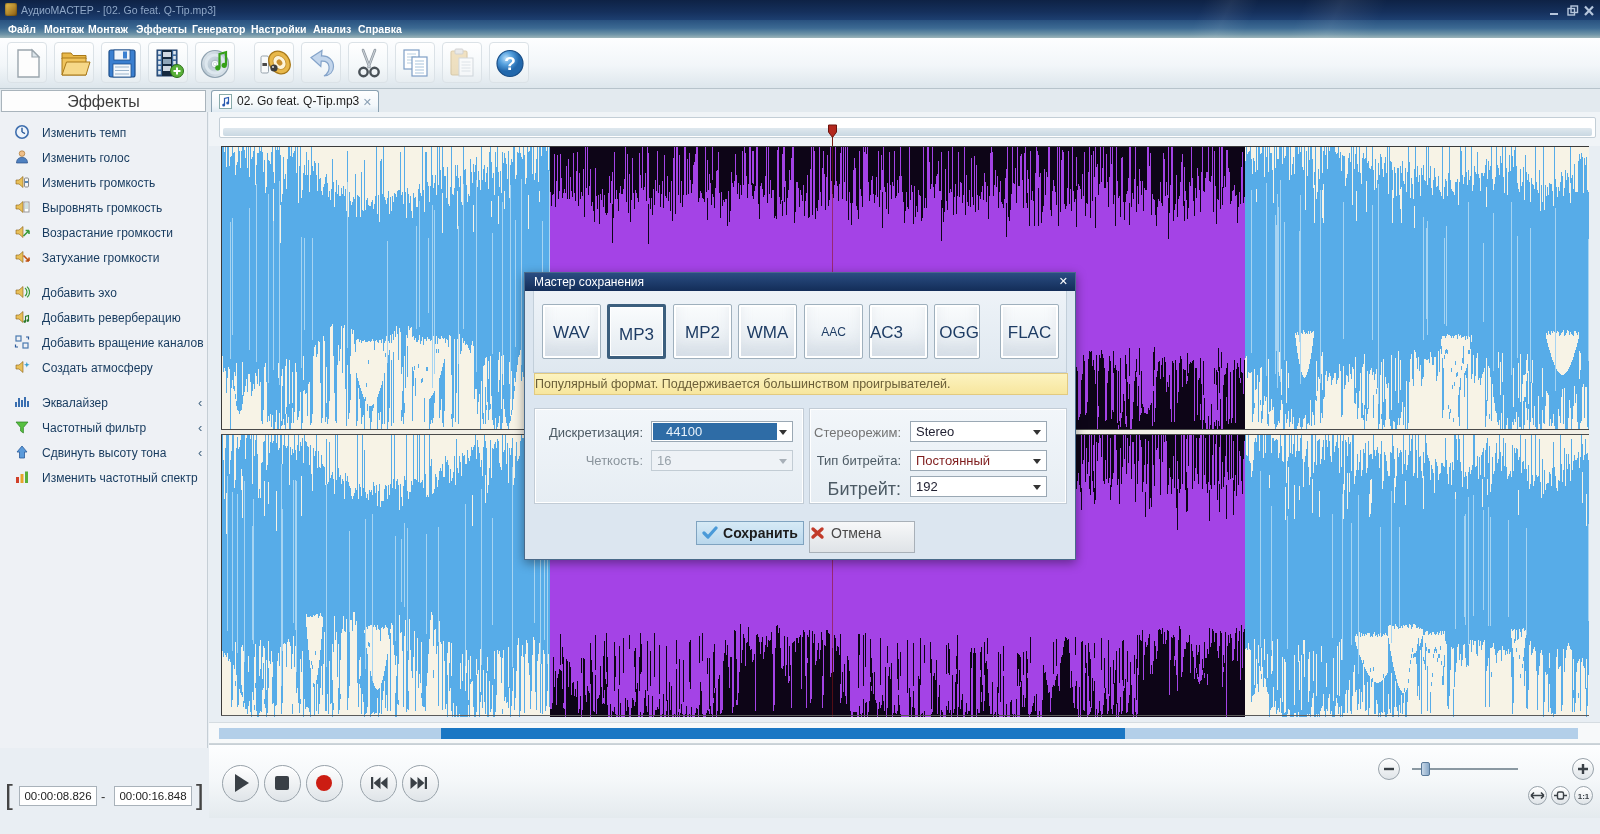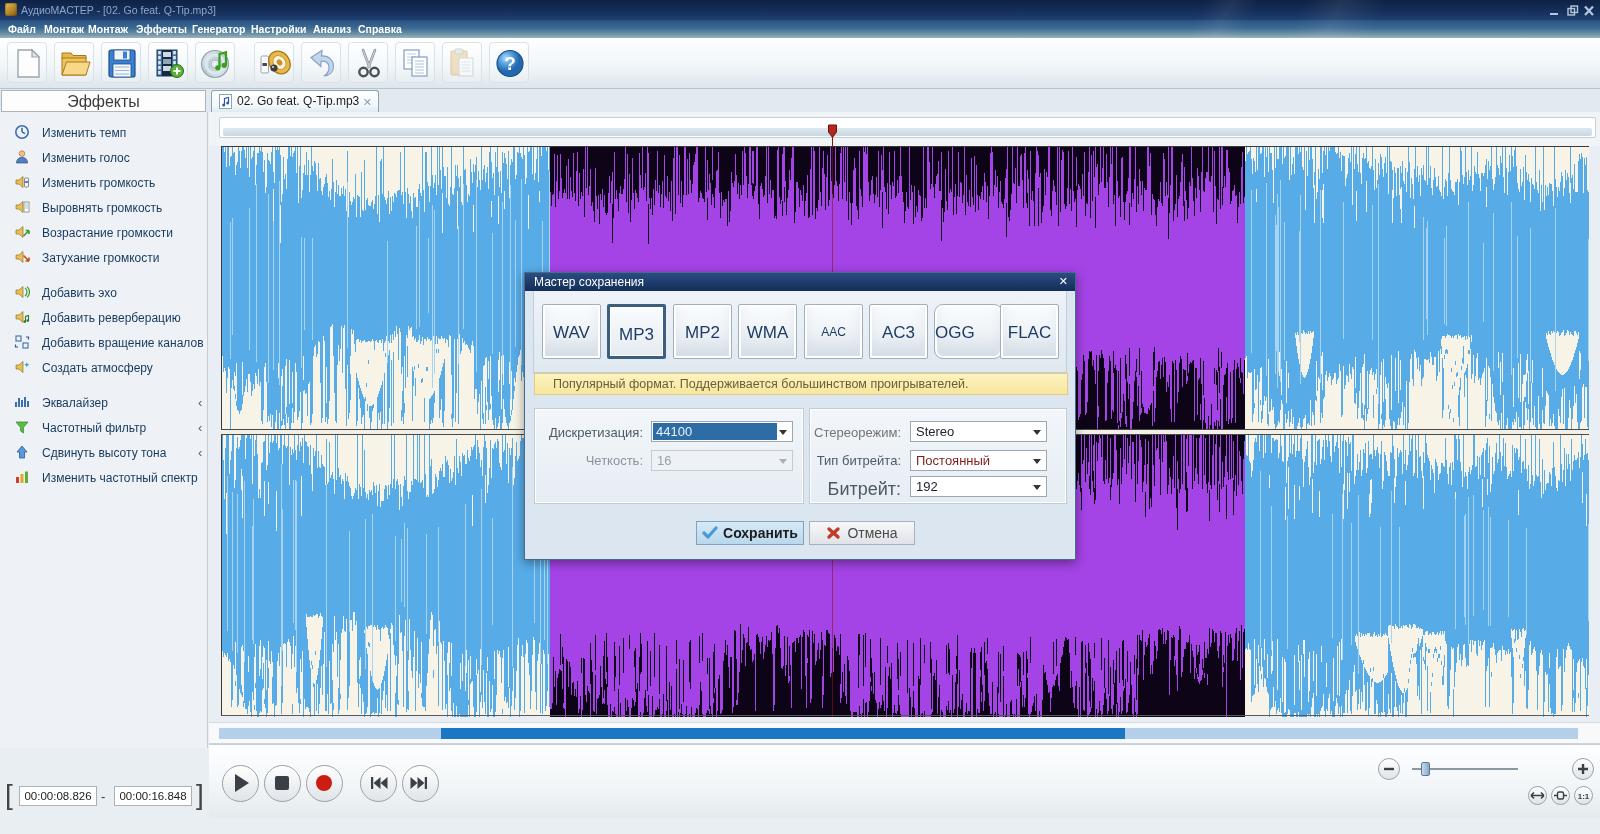--- a/index.html
+++ b/index.html
@@ -421,30 +421,30 @@
  <div style="position:absolute;left:0;top:0;width:100%;height:18px;background:linear-gradient(180deg,#2a4d82,#132d58);color:#fff;font-size:12px">
    <span style="position:absolute;left:9px;top:2px">Мастер сохранения</span>
    <span style="position:absolute;right:7px;top:2px;font-size:11px">✕</span>
  </div>
  <div style="position:absolute;left:8px;top:18px;right:8px;height:82px;background:linear-gradient(180deg,#eef3f8,#dfe8f0);border:1px solid #c2cfda;border-top:none"></div>
  <div style="position:absolute;left:17px;top:31px;width:59px;height:55px;border:1px solid #9fb0bd;box-shadow:inset 0 0 0 2px #fff, inset 0 -14px 14px rgba(170,185,200,.25);background:linear-gradient(180deg,#fafcfd,#e4ebf1);border-radius:2px;text-align:center;line-height:55px;font-size:17px;color:#1e3c64">WAV</div>
       <div style="position:absolute;left:82px;top:31px;width:59px;height:55px;border:3px solid #3c5f7e;box-shadow:inset 0 0 0 1px #fff;background:linear-gradient(180deg,#fafcfd,#e4ebf1);border-radius:2px;text-align:center;line-height:55px;font-size:17px;color:#1e3c64">MP3</div>
       <div style="position:absolute;left:148px;top:31px;width:59px;height:55px;border:1px solid #9fb0bd;box-shadow:inset 0 0 0 2px #fff, inset 0 -14px 14px rgba(170,185,200,.25);background:linear-gradient(180deg,#fafcfd,#e4ebf1);border-radius:2px;text-align:center;line-height:55px;font-size:17px;color:#1e3c64">MP2</div>
       <div style="position:absolute;left:213px;top:31px;width:59px;height:55px;border:1px solid #9fb0bd;box-shadow:inset 0 0 0 2px #fff, inset 0 -14px 14px rgba(170,185,200,.25);background:linear-gradient(180deg,#fafcfd,#e4ebf1);border-radius:2px;text-align:center;line-height:55px;font-size:17px;color:#1e3c64">WMA</div>
       <div style="position:absolute;left:279px;top:31px;width:59px;height:55px;border:1px solid #9fb0bd;box-shadow:inset 0 0 0 2px #fff, inset 0 -14px 14px rgba(170,185,200,.25);background:linear-gradient(180deg,#fafcfd,#e4ebf1);border-radius:2px;text-align:center;line-height:55px;font-size:12px;color:#1e3c64">AAC</div>
-      <div style="position:absolute;left:344px;top:31px;width:59px;height:55px;border:1px solid #9fb0bd;box-shadow:inset 0 0 0 2px #fff, inset 0 -14px 14px rgba(170,185,200,.25);background:linear-gradient(180deg,#fafcfd,#e4ebf1);border-radius:2px;text-align:center;line-height:55px;font-size:17px;color:#1e3c64">AC3</div>
-      <div style="position:absolute;left:409px;top:31px;width:69px;height:55px;border:1px solid #9fb0bd;box-shadow:inset 0 0 0 2px #fff, inset 0 -14px 14px rgba(170,185,200,.25);background:linear-gradient(180deg,#fafcfd,#e4ebf1);border-radius:9px;text-align:left;line-height:55px;font-size:17px;color:#1e3c64">OGG</div>
+      <div style="position:absolute;left:344px;top:31px;width:59px;height:55px;border:1px solid #9fb0bd;box-shadow:inset 0 0 0 2px #fff, inset 0 -14px 14px rgba(170,185,200,.25);background:linear-gradient(180deg,#fafcfd,#e4ebf1);border-radius:2px;line-height:55px;font-size:17px;color:#1e3c64">AC3</div>
+      <div style="position:absolute;left:409px;top:31px;width:46px;height:55px;border:1px solid #9fb0bd;box-shadow:inset 0 0 0 2px #fff, inset 0 -14px 14px rgba(170,185,200,.25);background:linear-gradient(180deg,#fafcfd,#e4ebf1);border-radius:2px;text-align:right;line-height:55px;font-size:17px;color:#1e3c64">OGG</div>
       <div style="position:absolute;left:475px;top:31px;width:59px;height:55px;border:1px solid #9fb0bd;box-shadow:inset 0 0 0 2px #fff, inset 0 -14px 14px rgba(170,185,200,.25);background:linear-gradient(180deg,#fafcfd,#e4ebf1);border-radius:2px;text-align:center;line-height:55px;font-size:17px;color:#1e3c64">FLAC</div>
- <div style="position:absolute;left:9px;top:100px;width:534px;height:22px;background:linear-gradient(180deg,#fcf3c0,#f7e69e);border:1px solid #e2ca80;font-size:12.5px;color:#6a5e38;line-height:21px"><span style="margin-left:18px">Популярный формат. Поддерживается большинством проигрывателей.</span></div>
+ <div style="position:absolute;left:9px;top:100px;width:534px;height:22px;background:linear-gradient(180deg,#fcf3c0,#f7e69e);border:1px solid #e2ca80;font-size:12.5px;color:#6a5e38;line-height:21px"><span style="margin-left:0">Популярный формат. Поддерживается большинством проигрывателей.</span></div>
  <div style="position:absolute;left:9px;top:135px;width:270px;height:96px;background:linear-gradient(180deg,#f2f6fa,#e6edf3);border:1px solid #c2ccd6;box-shadow:inset 0 0 0 1px #fff"></div>
  <div style="position:absolute;left:284px;top:135px;width:258px;height:96px;background:linear-gradient(180deg,#f2f6fa,#e6edf3);border:1px solid #c2ccd6;box-shadow:inset 0 0 0 1px #fff"></div>
 
  <div style="position:absolute;left:20px;top:152px;width:98px;text-align:right;font-size:13px;color:#4c5a64">Дискретизация:</div>
  <div style="position:absolute;left:126px;top:148px;width:142px;height:21px;background:#fff;border:1px solid #9aa8b4">
-   <div style="position:absolute;left:1px;top:1px;width:124px;height:17px;background:#2e6ca6;color:#e8f2fa;font-size:13px;line-height:17px"><span style="margin-left:3px">44100</span></div>
+   <div style="position:absolute;left:1px;top:1px;width:124px;height:17px;background:#2e6ca6;color:#e8f2fa;font-size:13px;line-height:17px"><span style="margin-left:13px">44100</span></div>
    <svg width="10" height="8" style="position:absolute;right:4px;top:7px">
           <path d="M1 1 L5 6 L9 1 z" fill="#333"></path>
         </svg>
  </div>
  <div style="position:absolute;left:20px;top:180px;width:98px;text-align:right;font-size:13px;color:#8a949c">Четкость:</div>
  <div style="position:absolute;left:126px;top:177px;width:142px;height:21px;background:#eef2f6;border:1px solid #c2ccd4;color:#98a2aa;font-size:13px;line-height:19px"><span style="margin-left:5px">16</span>
    <svg width="10" height="8" style="position:absolute;right:4px;top:7px">
           <path d="M1 1 L5 6 L9 1 z" fill="#a8b0b8"></path>
         </svg>
  </div>
@@ -464,17 +464,17 @@
  <div style="position:absolute;left:284px;top:206px;width:92px;text-align:right;font-size:18px;color:#4c5a64">Битрейт:</div>
  <div style="position:absolute;left:385px;top:203px;width:137px;height:21px;background:#fff;border:1px solid #9aa8b4;font-size:13px;color:#223;line-height:19px"><span style="margin-left:5px">192</span>
    <svg width="10" height="8" style="position:absolute;right:4px;top:7px">
           <path d="M1 1 L5 6 L9 1 z" fill="#333"></path>
         </svg>
  </div>
 
  <div style="position:absolute;left:171px;top:248px;width:108px;height:24px;background:linear-gradient(180deg,#d6eaf6,#b9d7ec);border:1px solid #7fa3c0;font-size:14px;font-weight:bold;color:#1c1c1c;text-align:center;line-height:23px"><svg width="16" height="14" style="vertical-align:-2px;margin-right:5px">
           <path d="M2 7 L6 11 L14 2" stroke="#4a9ad8" stroke-width="3.2" fill="none" stroke-linecap="round" stroke-linejoin="round"></path>
         </svg>Сохранить</div>
- <div style="position:absolute;left:284px;top:248px;width:106px;height:24px;background:linear-gradient(180deg,#f7f8f9,#dfe3e7);border:1px solid #a8b0b8;font-size:14px;color:#4a4a4a;text-align:center;line-height:23px"><svg width="15" height="14" style="vertical-align:-2px;margin-right:6px">
+ <div style="position:absolute;left:284px;top:248px;width:106px;height:32px;background:linear-gradient(180deg,#f7f8f9,#dfe3e7);border:1px solid #a8b0b8;font-size:14px;color:#4a4a4a;line-height:23px"><svg width="15" height="14" style="vertical-align:-2px;margin-right:6px">
           <path d="M3 3 L12 11 M12 3 L3 11" stroke="#c23b2a" stroke-width="3.4" stroke-linecap="round"></path>
         </svg>Отмена</div>
 </div>
 </div>
 
 </body></html>

